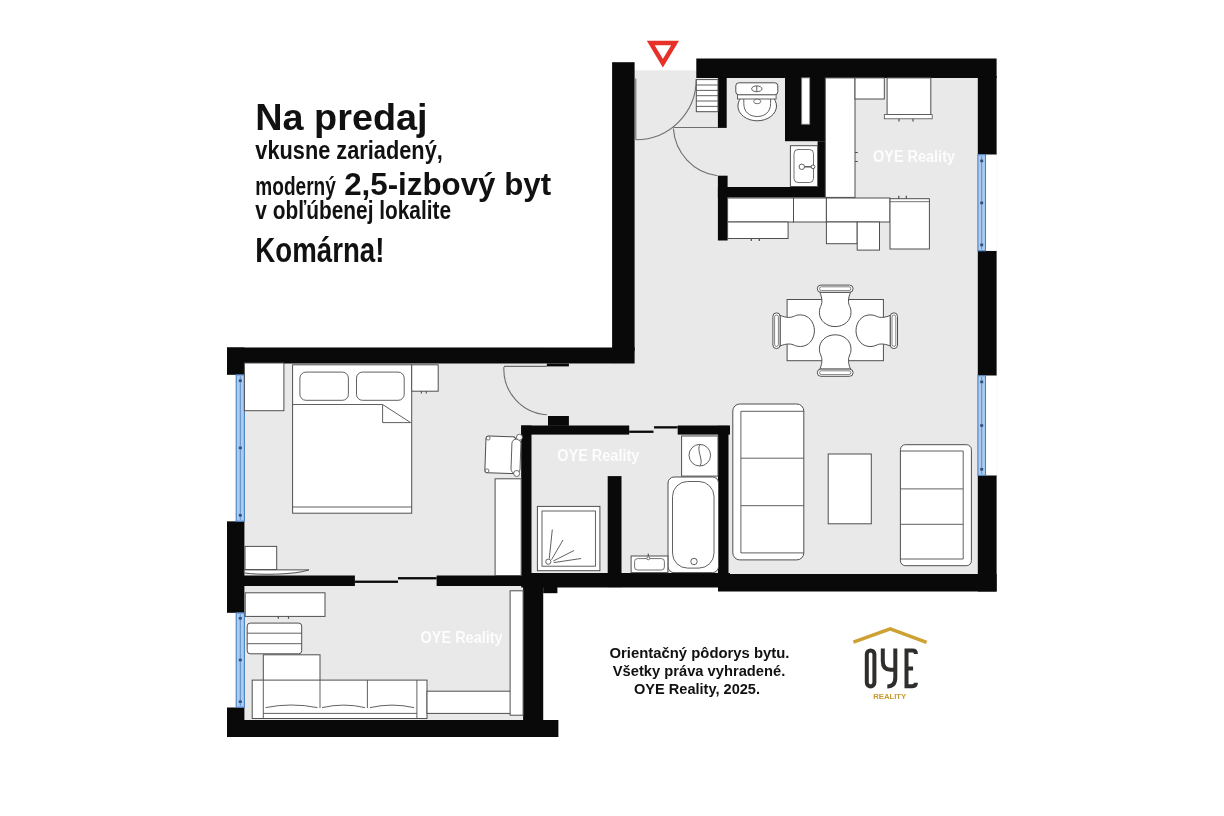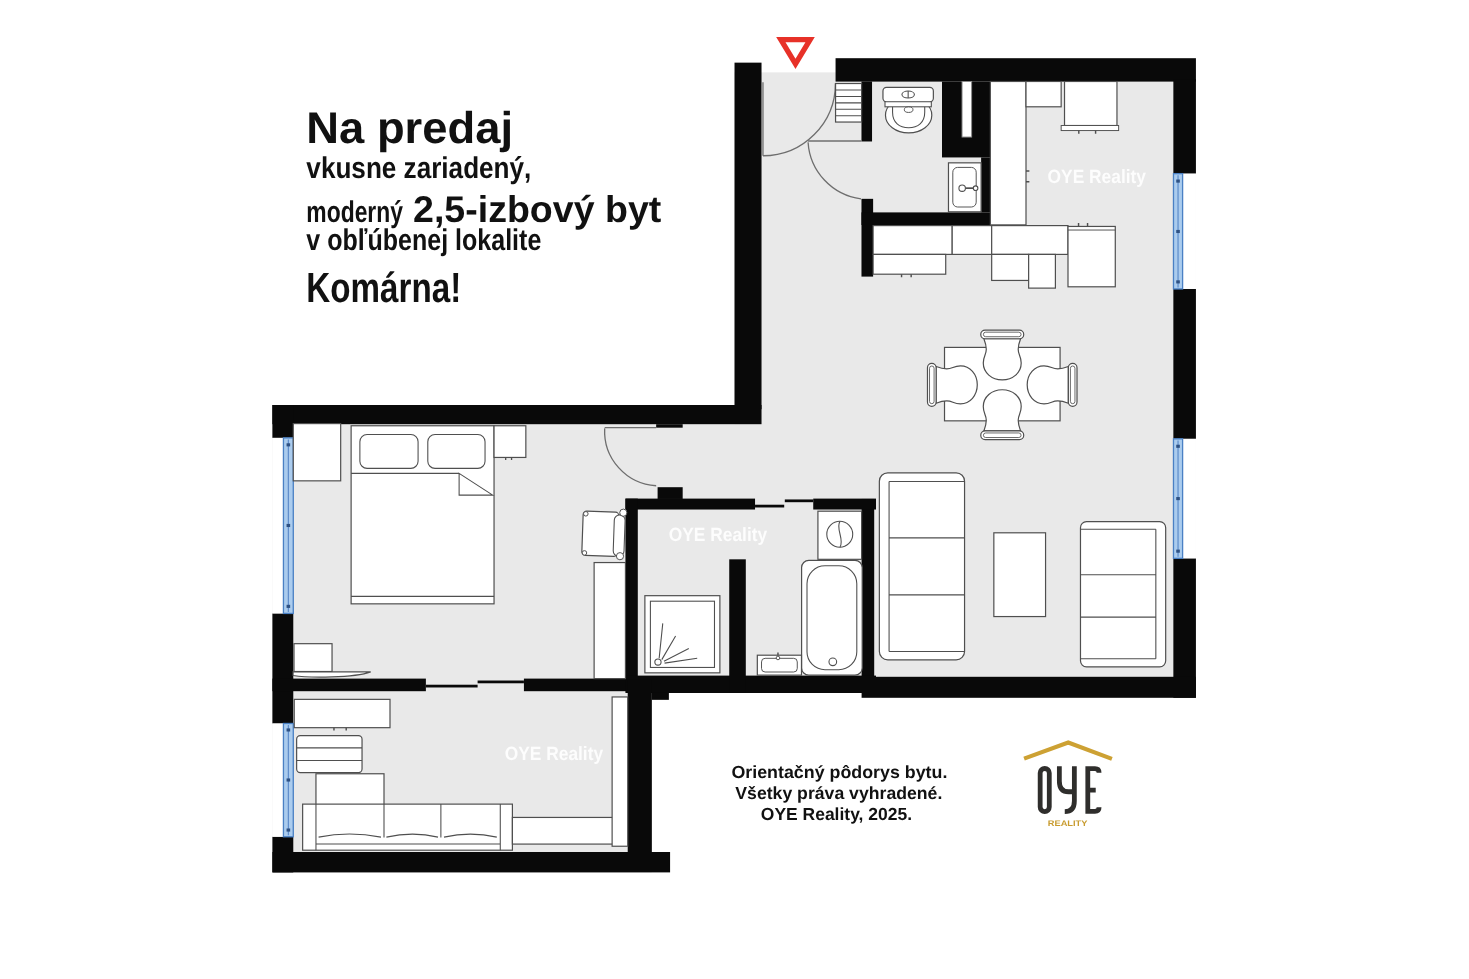--- a/index.html
+++ b/index.html
@@ -1,17 +1,17 @@
 <!DOCTYPE html>
 <html><head>
 <meta charset="utf-8">
 <style>
   html,body{margin:0;padding:0;background:#fff;}
   #page{position:relative;width:1224px;height:729px;background:#fff;overflow:hidden;
-        font-family:"Liberation Sans", sans-serif;}
+        font-family:"Liberation Sans", sans-serif;margin-top:10px;}
   svg{position:absolute;left:0;top:0;}
   text{font-family:"Liberation Sans", sans-serif;}
 </style>
 </head>
 <body>
 <div id="page">
 <svg width="1224" height="816" viewBox="0 0 1224 816">
 
 <rect x="612.1" y="60.3" width="384.5" height="516.7" fill="#e9e9e9"></rect>
 

